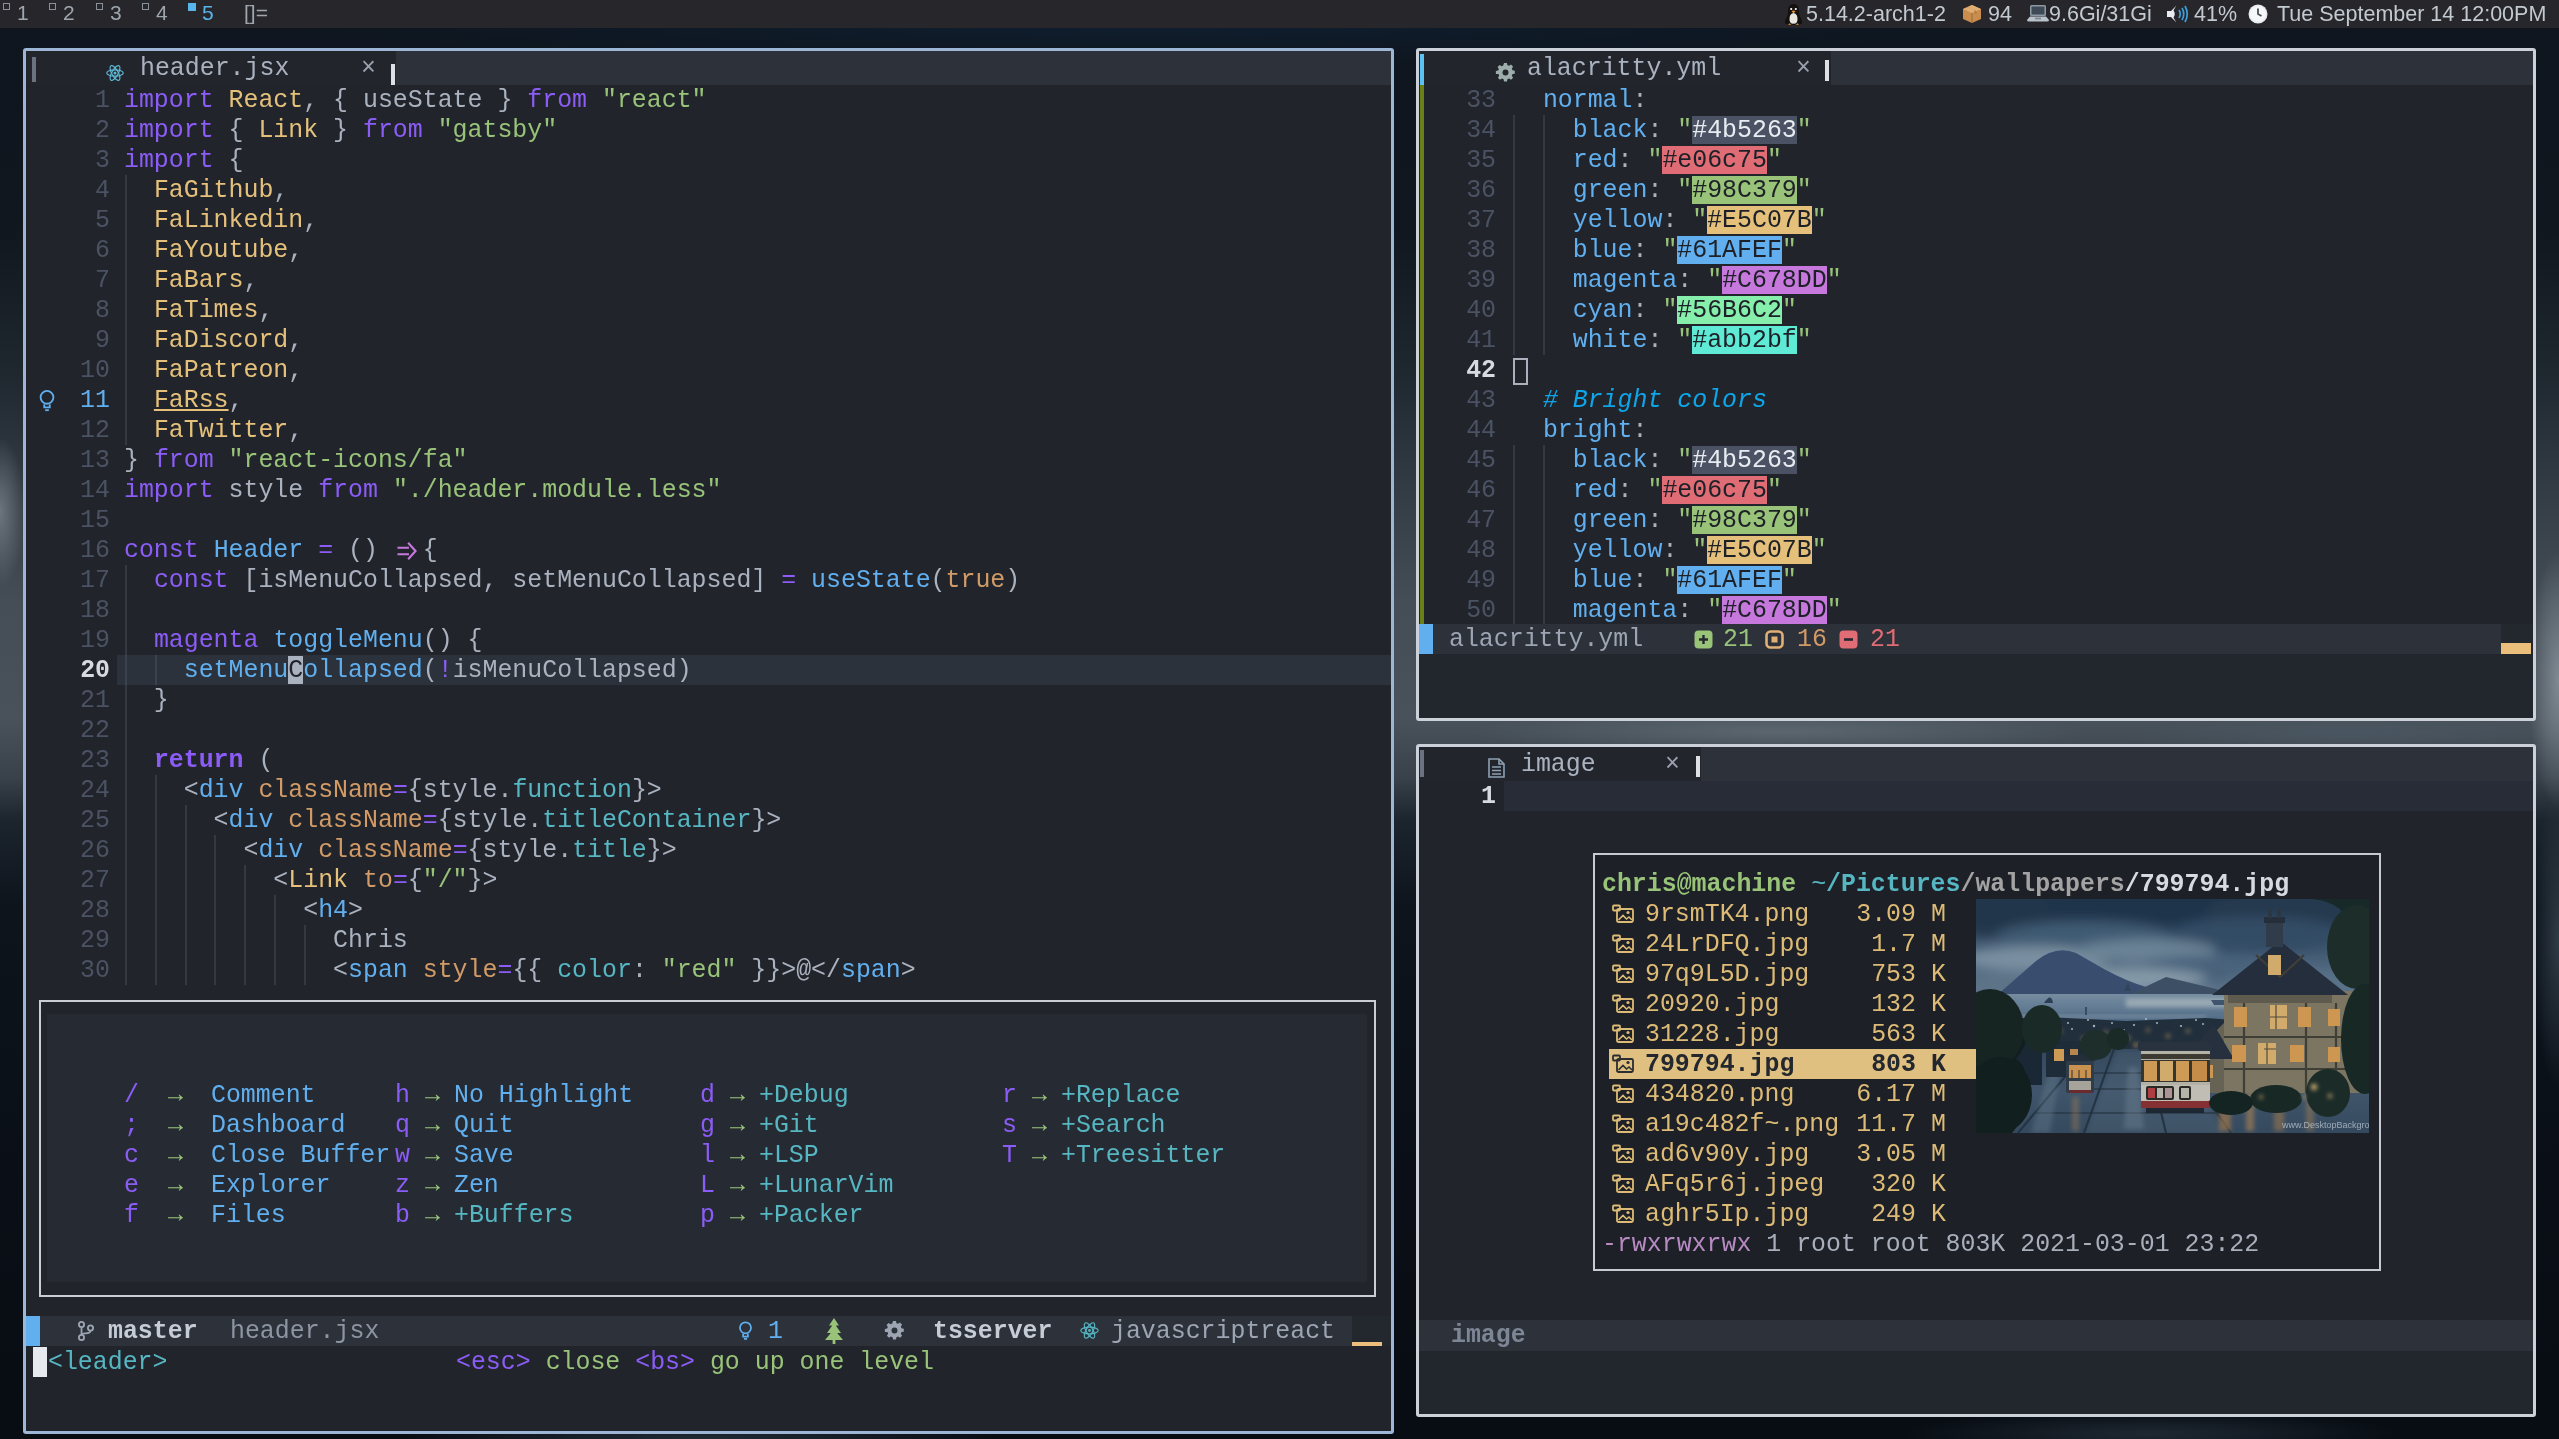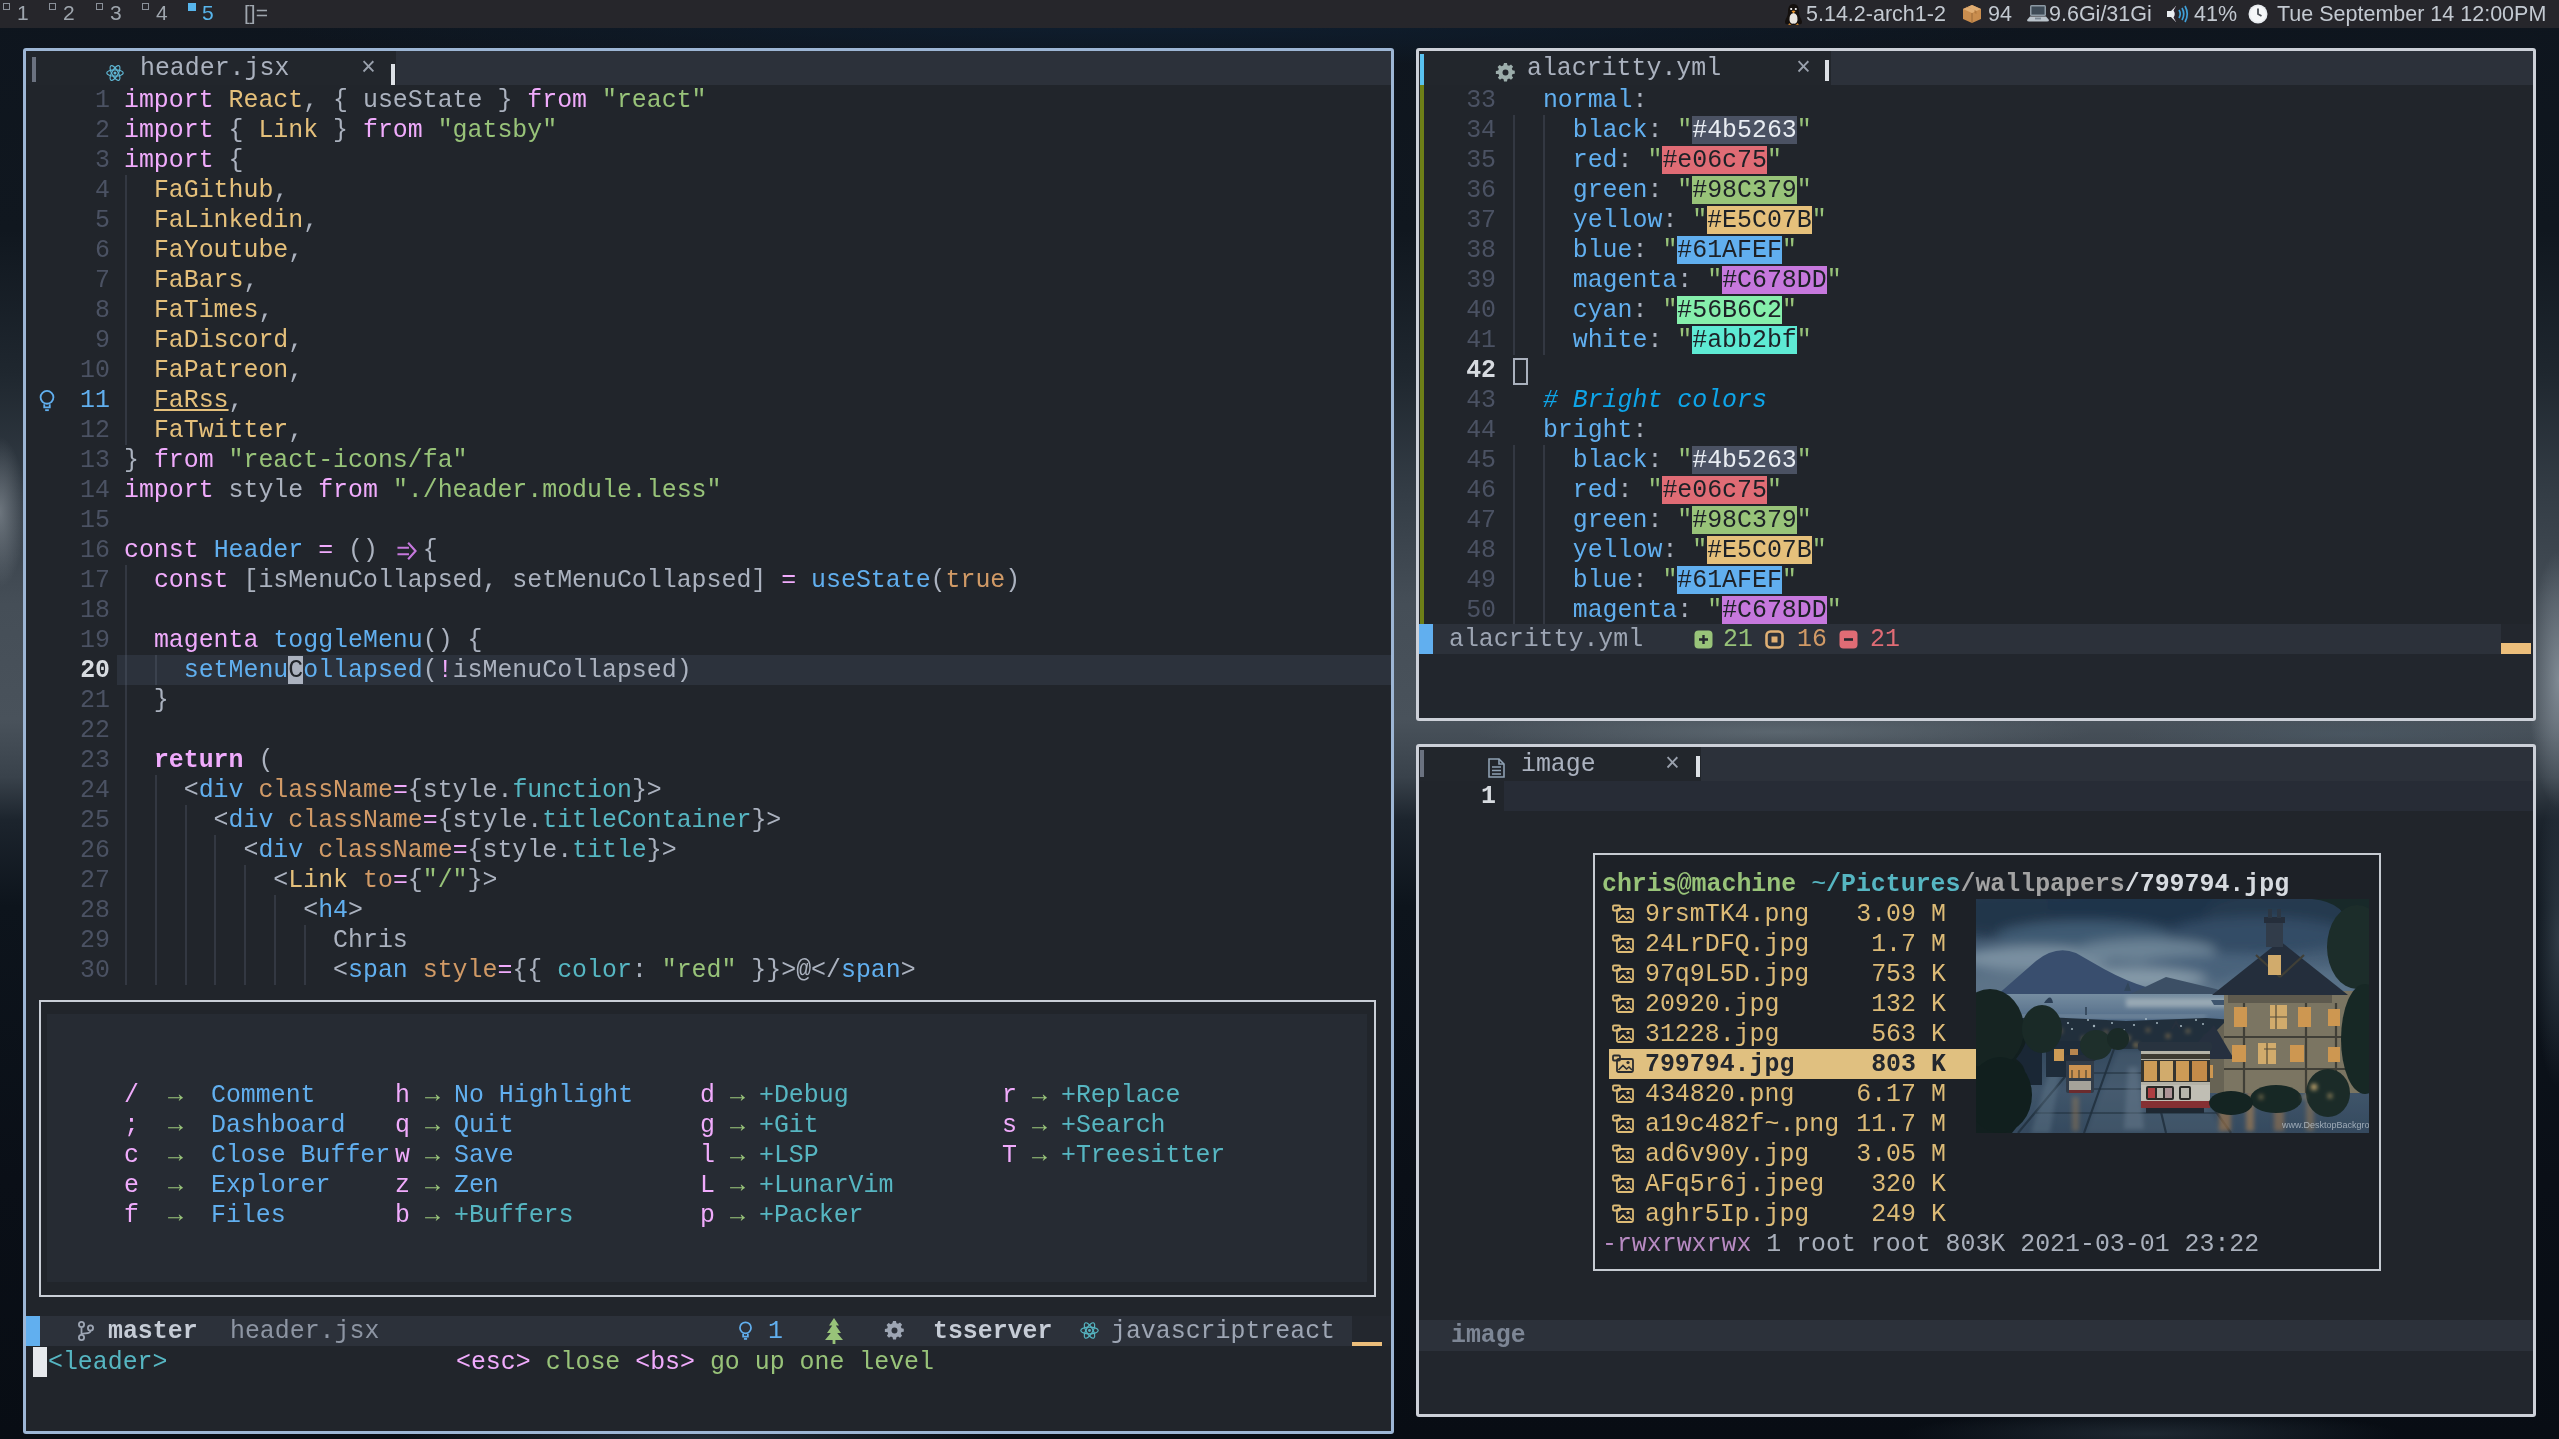--- a/index.html
+++ b/index.html
@@ -22,21 +22,21 @@
 .wsq{position:absolute;top:3px;width:7px;height:7px;border:1.6px solid #8a9099}
 .wsqf{position:absolute;top:3px;width:8px;height:8px;background:#57b5ec;border:none}
 
 .winb{position:absolute;border-radius:3px}
 .wini{position:absolute;background:#21252b}
 .tabfill{position:absolute;background:#2c313a}
 .tabsel{position:absolute;background:#22262c}
 .ln{color:#4b5263;text-align:right}
 .guide{position:absolute;width:2px;background:rgba(99,109,125,.28)}
 
-.pu{color:#f0abfc}.bl{color:#61afef}.gr{color:#98c379}.ye{color:#e5c07b}
+.pu{color:#8b5cf6}.bl{color:#61afef}.gr{color:#98c379}.ye{color:#e5c07b}
 .or{color:#d19a66}.cy{color:#56b6c2}.fg{color:#abb2bf}.cm{color:#0ea5e9;font-style:italic}
 .wh{color:#d7dbe0}
 </style></head>
 <body>
 <div id="wall"></div>
 <div id="topbar">
   <span class="wsq" style="left:3px"></span><span class="ws" style="left:17px;top:1px">1</span>
   <span class="wsq" style="left:49px"></span><span class="ws" style="left:63px;top:1px">2</span>
   <span class="wsq" style="left:96px"></span><span class="ws" style="left:110px;top:1px">3</span>
   <span class="wsq" style="left:142px"></span><span class="ws" style="left:156px;top:1px">4</span>

